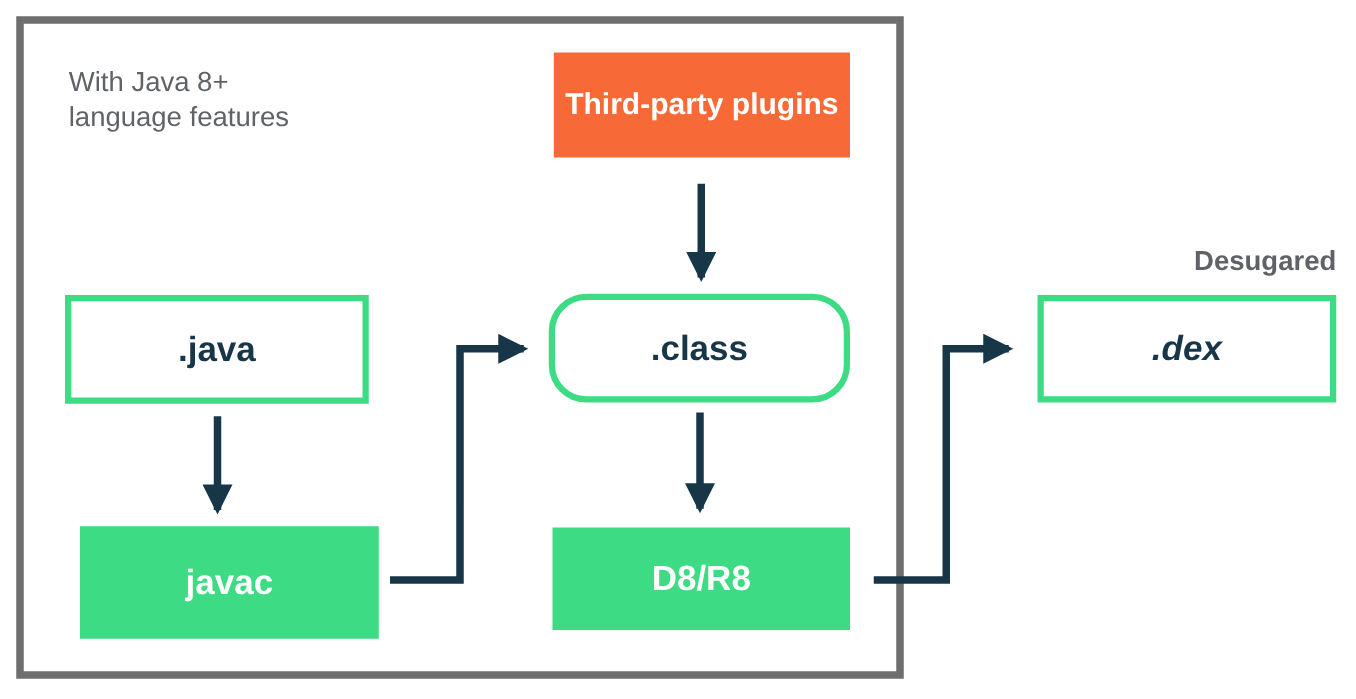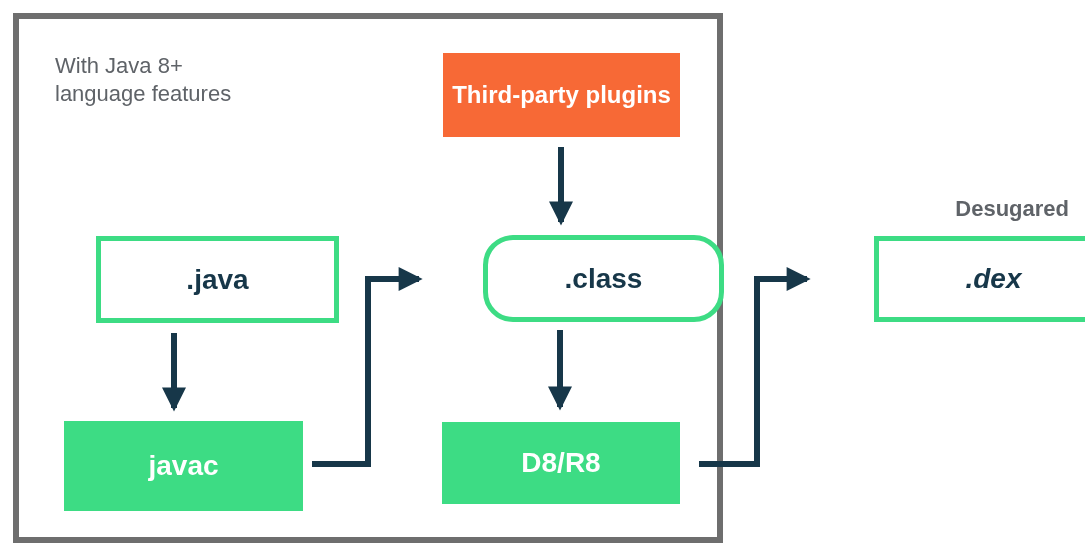--- a/index.html
+++ b/index.html
@@ -49,32 +49,31 @@
   .node {
     position: absolute;
     display: flex;
     align-items: center;
     justify-content: center;
     font-weight: 700;
     white-space: nowrap;
     text-align: center;
   }
   .node-plugins {
-    left: 443px; top: 53px;
+    left: 443px; top: 42px;
     width: 237px; height: 84px;
     background: var(--orange);
     color: #fff;
     font-size: 24px;
   }
   .node-file {
     background: #fff;
     border: 5px solid var(--green);
     color: var(--navy);
     font-size: 28px;
-    margin-left: 44px;
   }
   .node-tool {
     background: var(--green);
     color: #fff;
     font-size: 28px;
   }
   .node-java  { left: 52px;  top: 236px; width: 243px; height: 87px; }
   .node-javac { left: 64px;  top: 421px; width: 239px; height: 90px; }
   .node-class { left: 439px; top: 235px; width: 241px; height: 87px; border-radius: 30px; }
   .node-d8r8  { left: 442px; top: 422px; width: 238px; height: 82px; text-align: center; }

